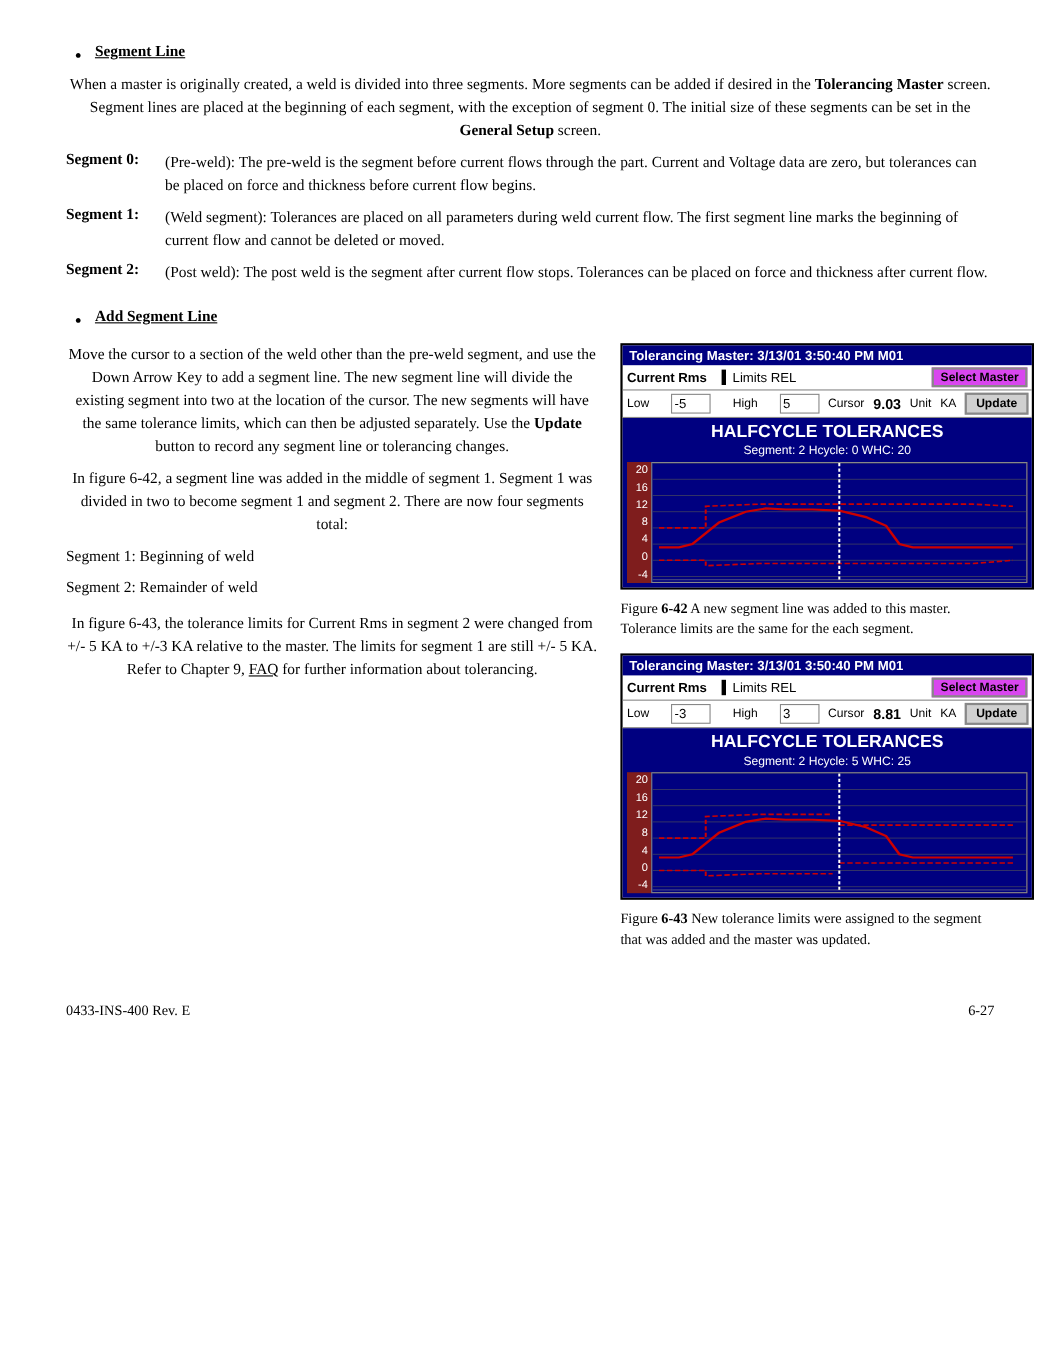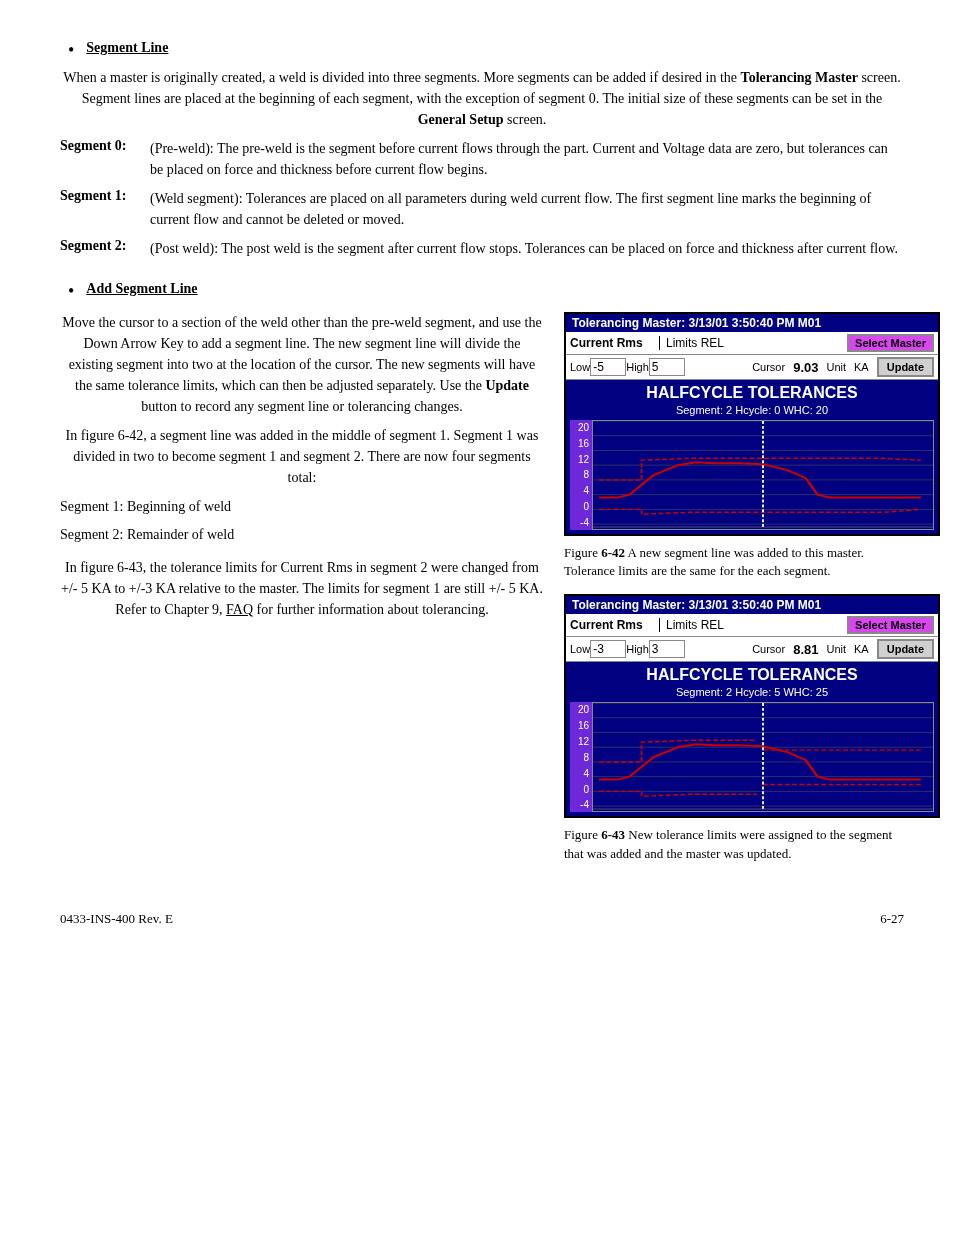--- a/index.html
+++ b/index.html
@@ -76,21 +76,21 @@
     .ui-row1 {
       display: flex;
       align-items: center;
       border-bottom: 1px solid #888;
       padding: 2px 4px;
     }
     .ui-current-rms {
       font-weight: bold;
       font-size: 12px;
       min-width: 90px;
-      border-right: 1px solid #000000;
+      border-right: 4px solid #000000;
       padding-right: 6px;
     }
     .ui-limits-rel {
       font-size: 12px;
       padding: 0 6px;
       flex: 1;
     }
     .ui-select-master-btn {
       border: 2px solid #888;
       background: #d946ef;
@@ -102,21 +102,21 @@
     }
     .ui-row2 {
       display: flex;
       align-items: center;
       padding: 2px 4px;
       border-bottom: 1px solid #888;
     }
     .ui-low-high {
       display: flex;
       align-items: center;
-      gap: 0;
+      gap: 20px;
       flex: 1;
     }
     .ui-label-small {
       font-size: 11px;
       color: #000;
     }
     .ui-input {
       border: 1px solid #888;
       width: 36px;
       padding: 1px 2px;
@@ -154,21 +154,21 @@
       text-align: center;
       margin-bottom: 2px;
     }
     .ui-chart-subtitle {
       color: #fff;
       font-size: 11px;
       text-align: center;
       margin-bottom: 4px;
     }
     .chart-container {
-      background: #6d28d9;
+      background: #7f1d1d;
       position: relative;
       height: 110px;
       display: flex;
     }
     .chart-y-axis {
       display: flex;
       flex-direction: column;
       justify-content: space-between;
       color: #fff;
       font-size: 10px;

